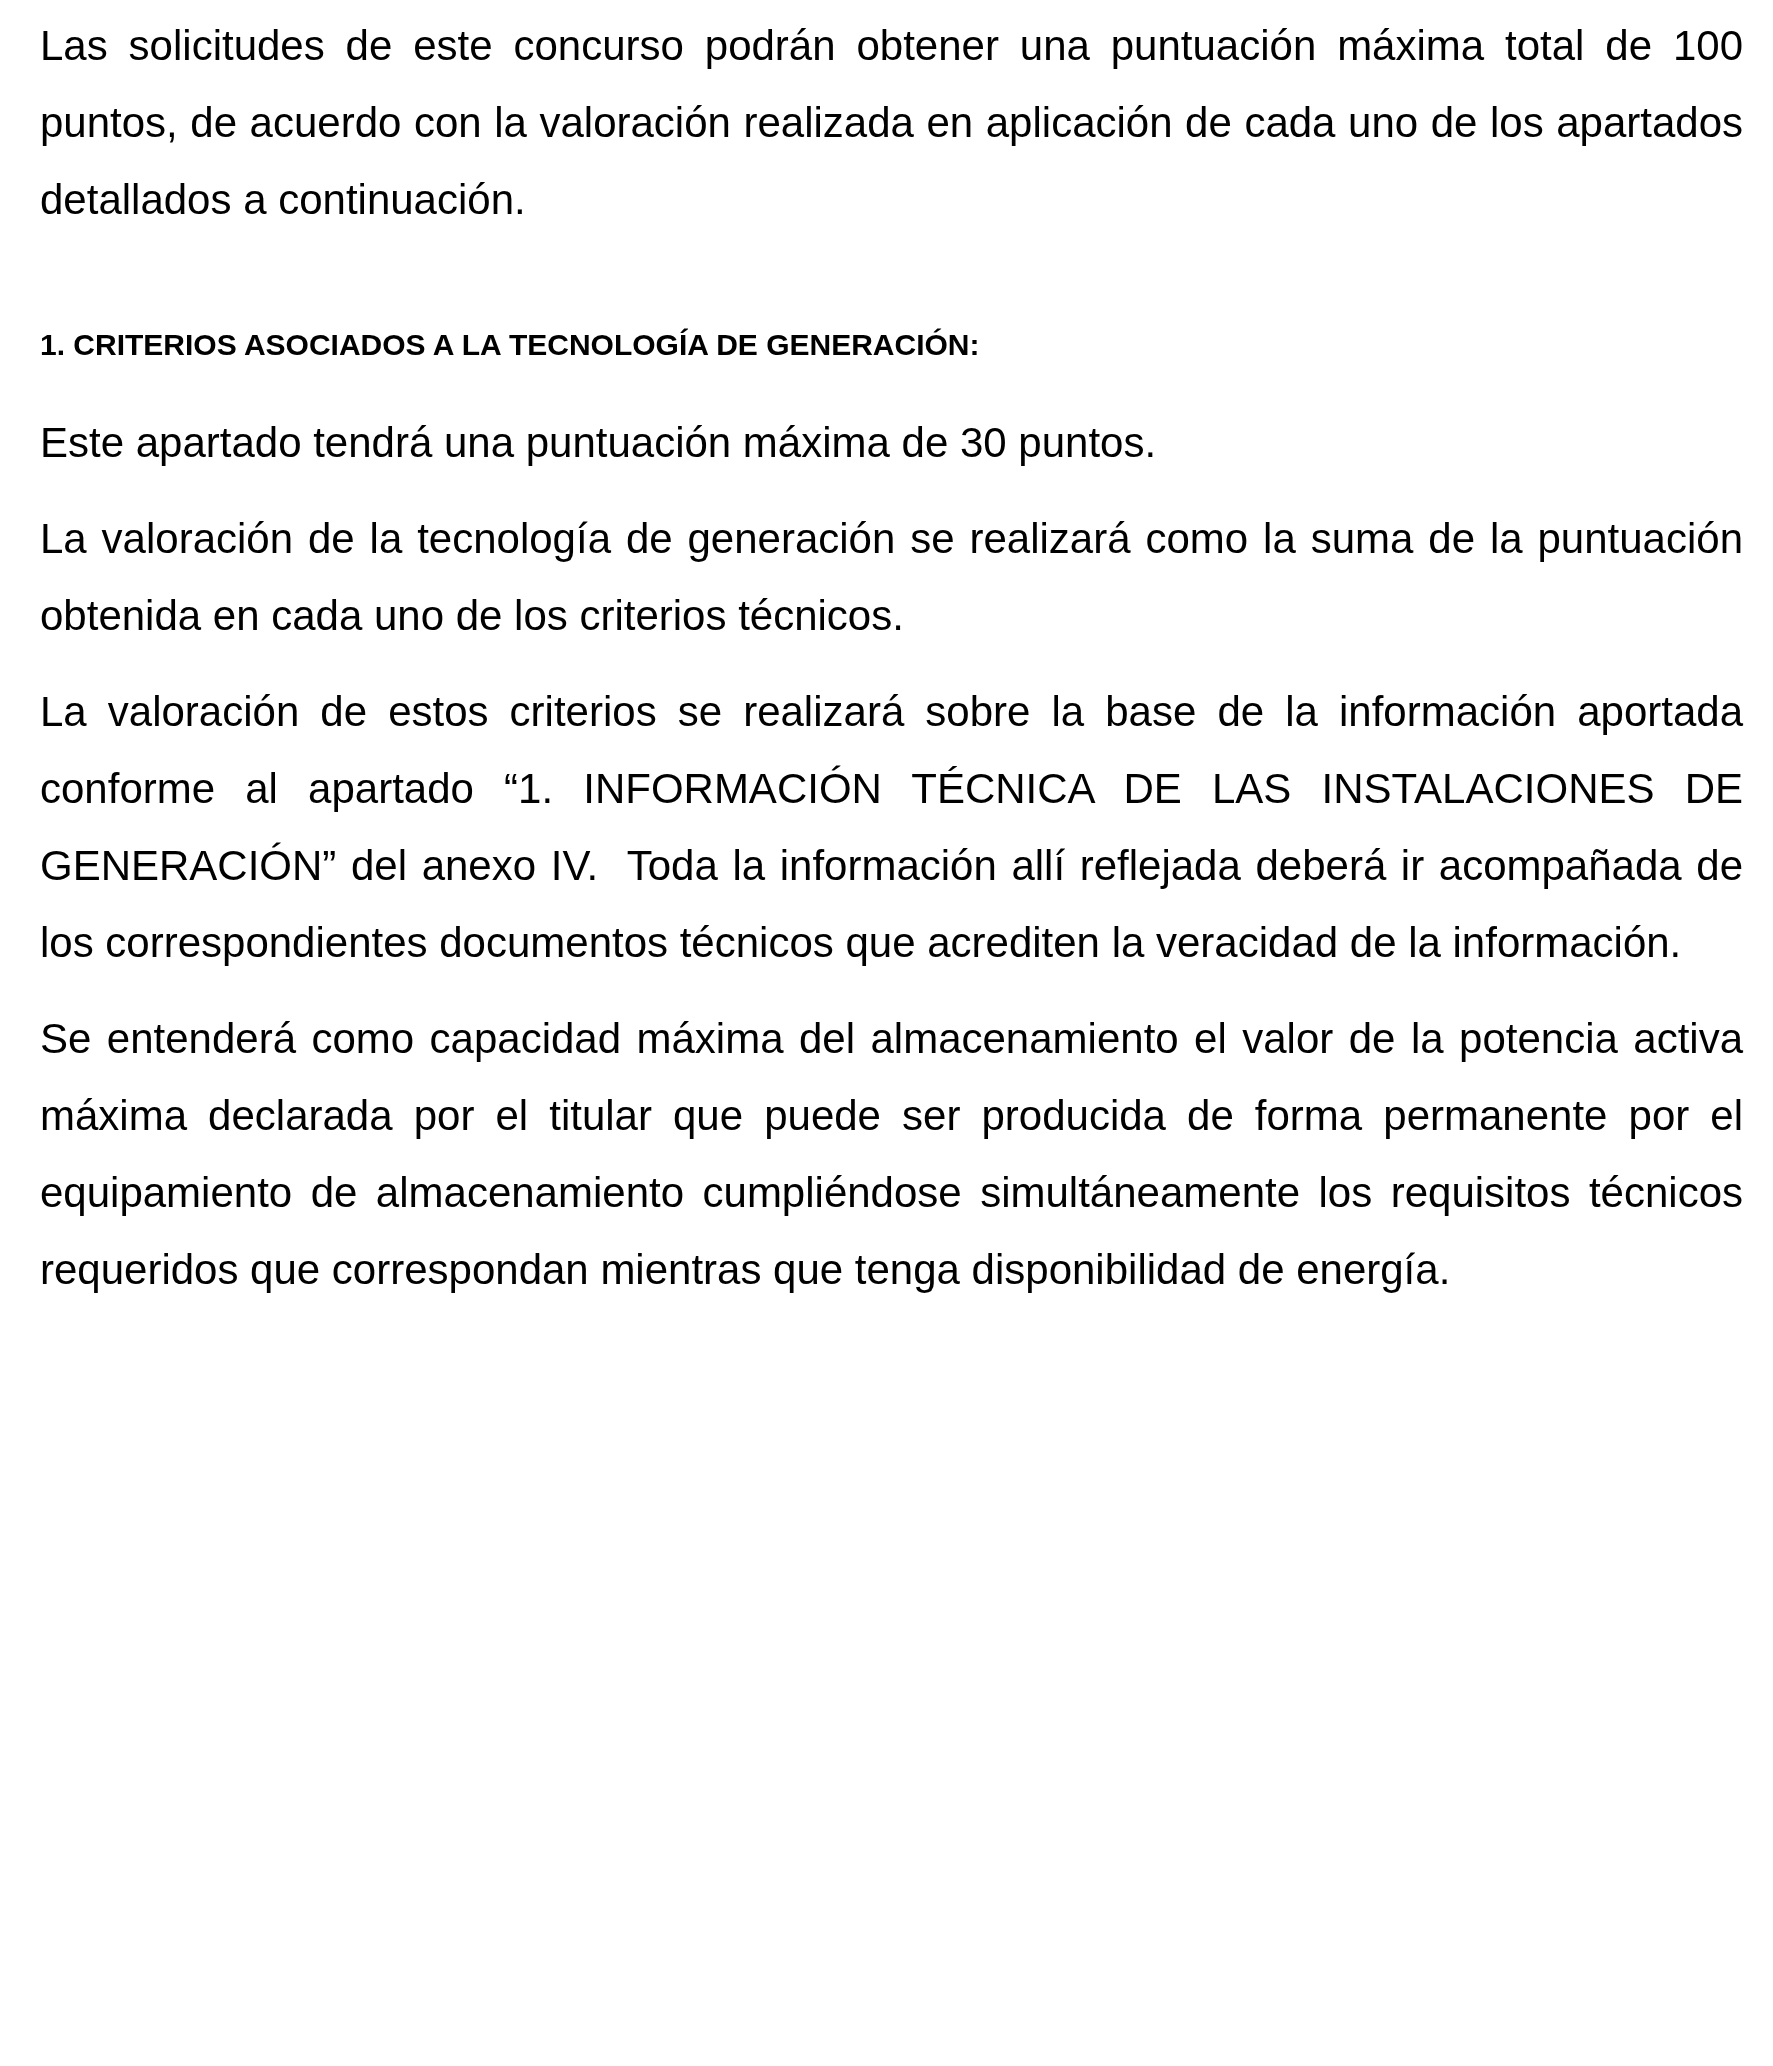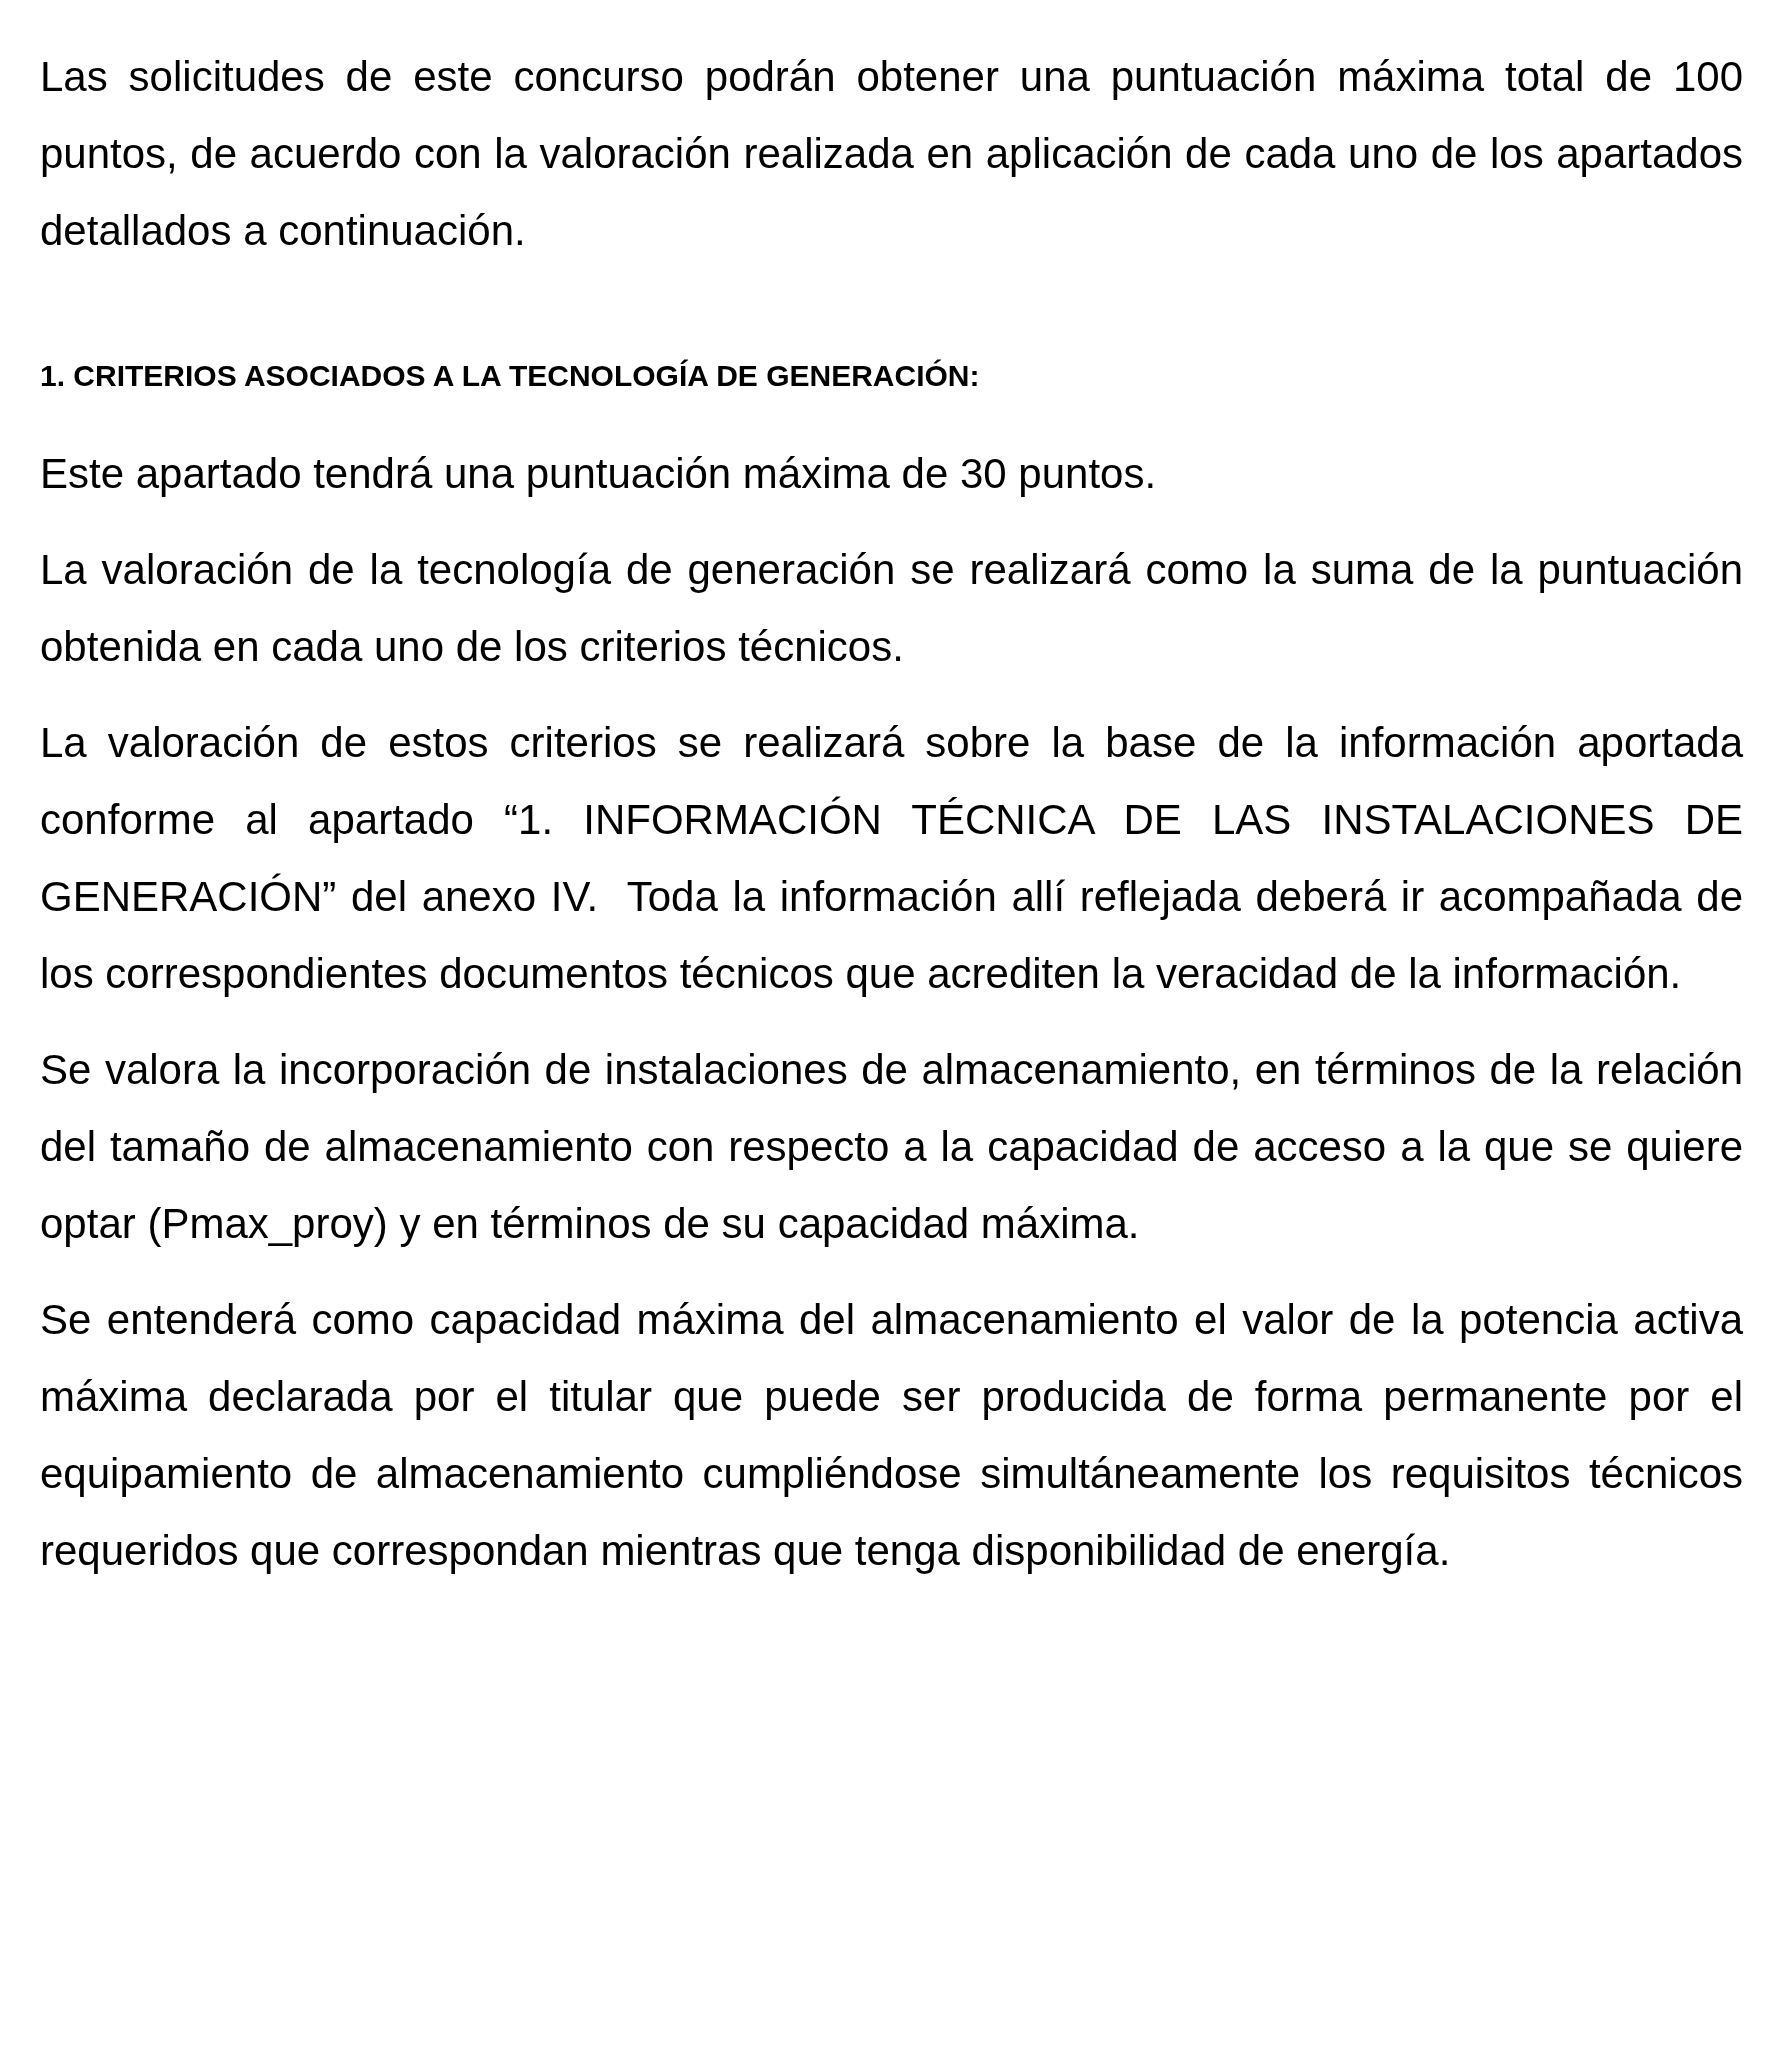--- a/index.html
+++ b/index.html
@@ -11,21 +11,21 @@
     width: 1773px;
     height: 2066px;
     overflow: hidden;
     font-family: "Liberation Sans", "DejaVu Sans", sans-serif;
     color: #000000;
   }
   .page {
     box-sizing: border-box;
     width: 1773px;
     height: 2066px;
-    padding: 38px 30px 0 40px;
+    padding: 7px 30px 0 40px;
     background: #ffffff;
   }
   .para {
     margin: 0 0 19px 0;
     font-size: 42px;
     line-height: 77px;
     text-align: justify;
     text-justify: inter-word;
     font-weight: 400;
   }
@@ -53,17 +53,16 @@
 
   <h1 class="h-section">1. CRITERIOS ASOCIADOS A LA TECNOLOGÍA DE GENERACIÓN:</h1>
 
   <p class="para">Este apartado tendrá una puntuación máxima de 30 puntos.</p>
 
   <p class="para">La valoración de la tecnología de generación se realizará como la suma de la puntuación obtenida en cada uno de los criterios técnicos.</p>
 
   <p class="para">La valoración de estos criterios se realizará sobre la base de la información aportada conforme al apartado “1. INFORMACIÓN TÉCNICA DE LAS INSTALACIONES DE GENERACIÓN” del anexo IV.&nbsp; Toda la información allí reflejada deberá ir acompañada de los correspondientes documentos técnicos que acrediten la veracidad de la información.</p>
 
 
-  <p class="para">Se valora la incorporación de instalaciones de almacenamiento, en términos de la relación del tamaño de almacenamiento con respecto a la capacidad de acceso a la que se quiere optar (Pmax_proy) y en términos de su capacidad máxima.</p>
 
   <p class="para">Se entenderá como capacidad máxima del almacenamiento el valor de la potencia activa máxima declarada por el titular que puede ser producida de forma permanente por el equipamiento de almacenamiento cumpliéndose simultáneamente los requisitos técnicos requeridos que correspondan mientras que tenga disponibilidad de energía.</p>
 </main>
 
 
 </body></html>

